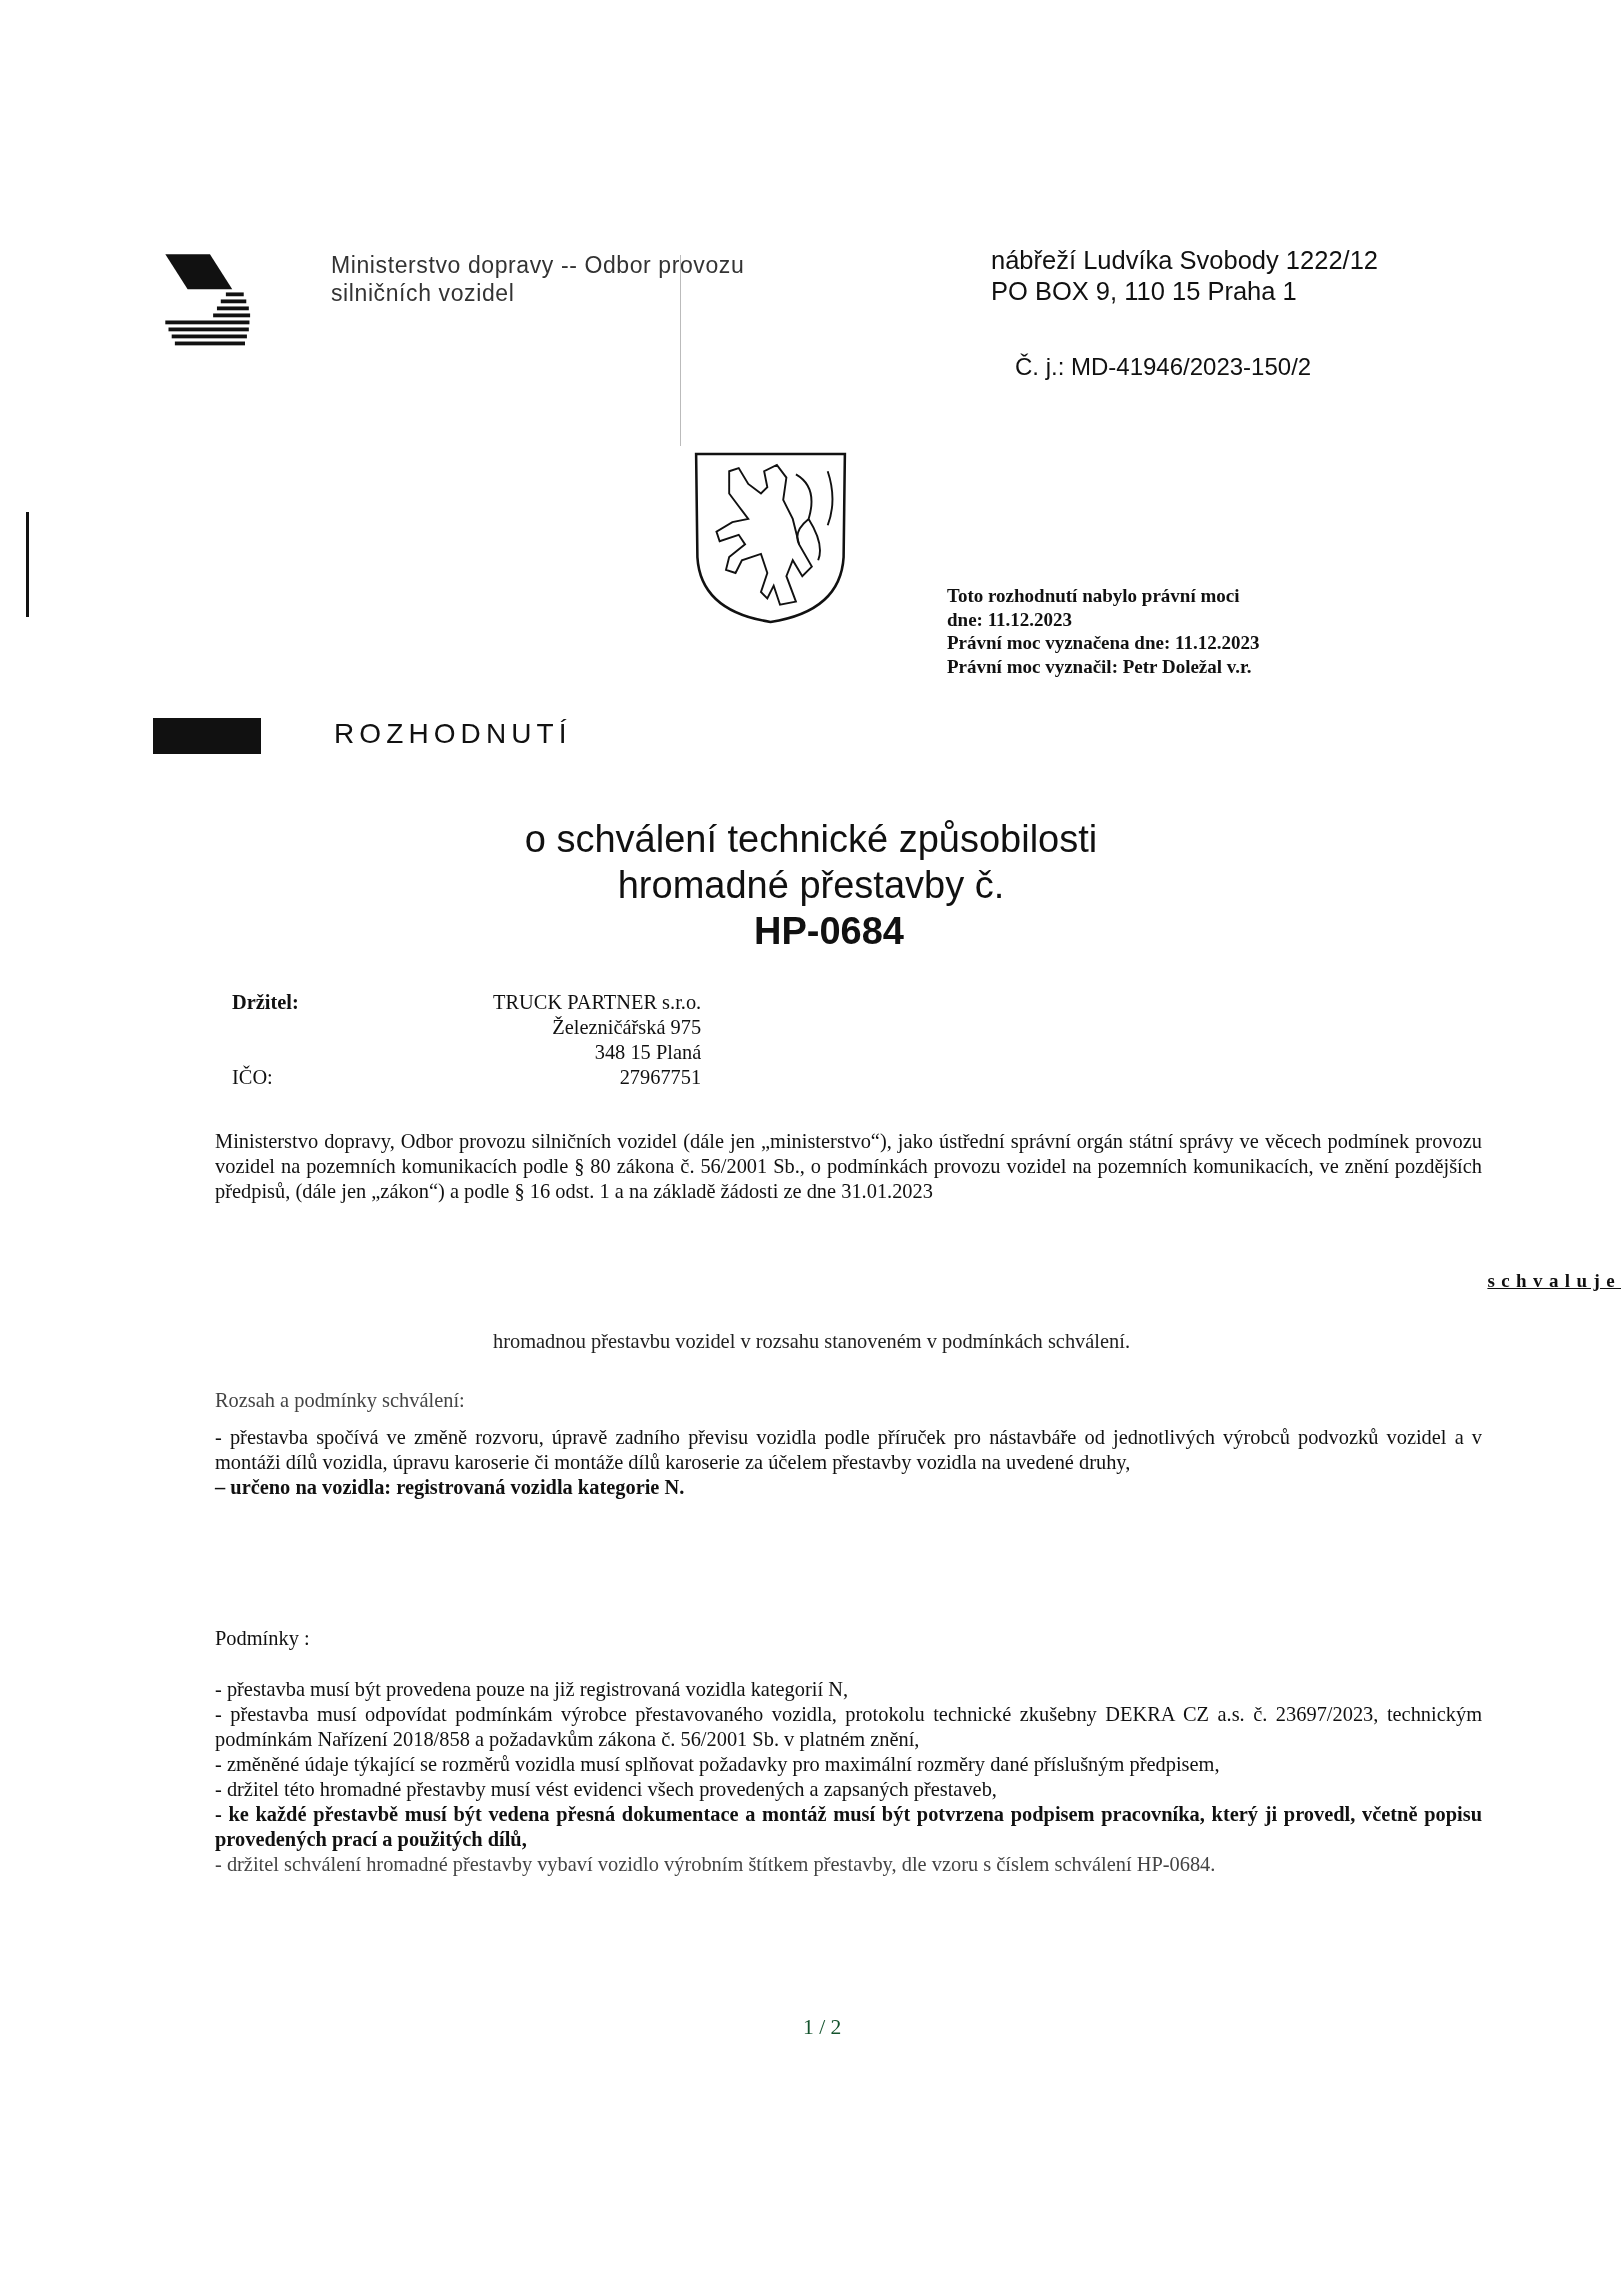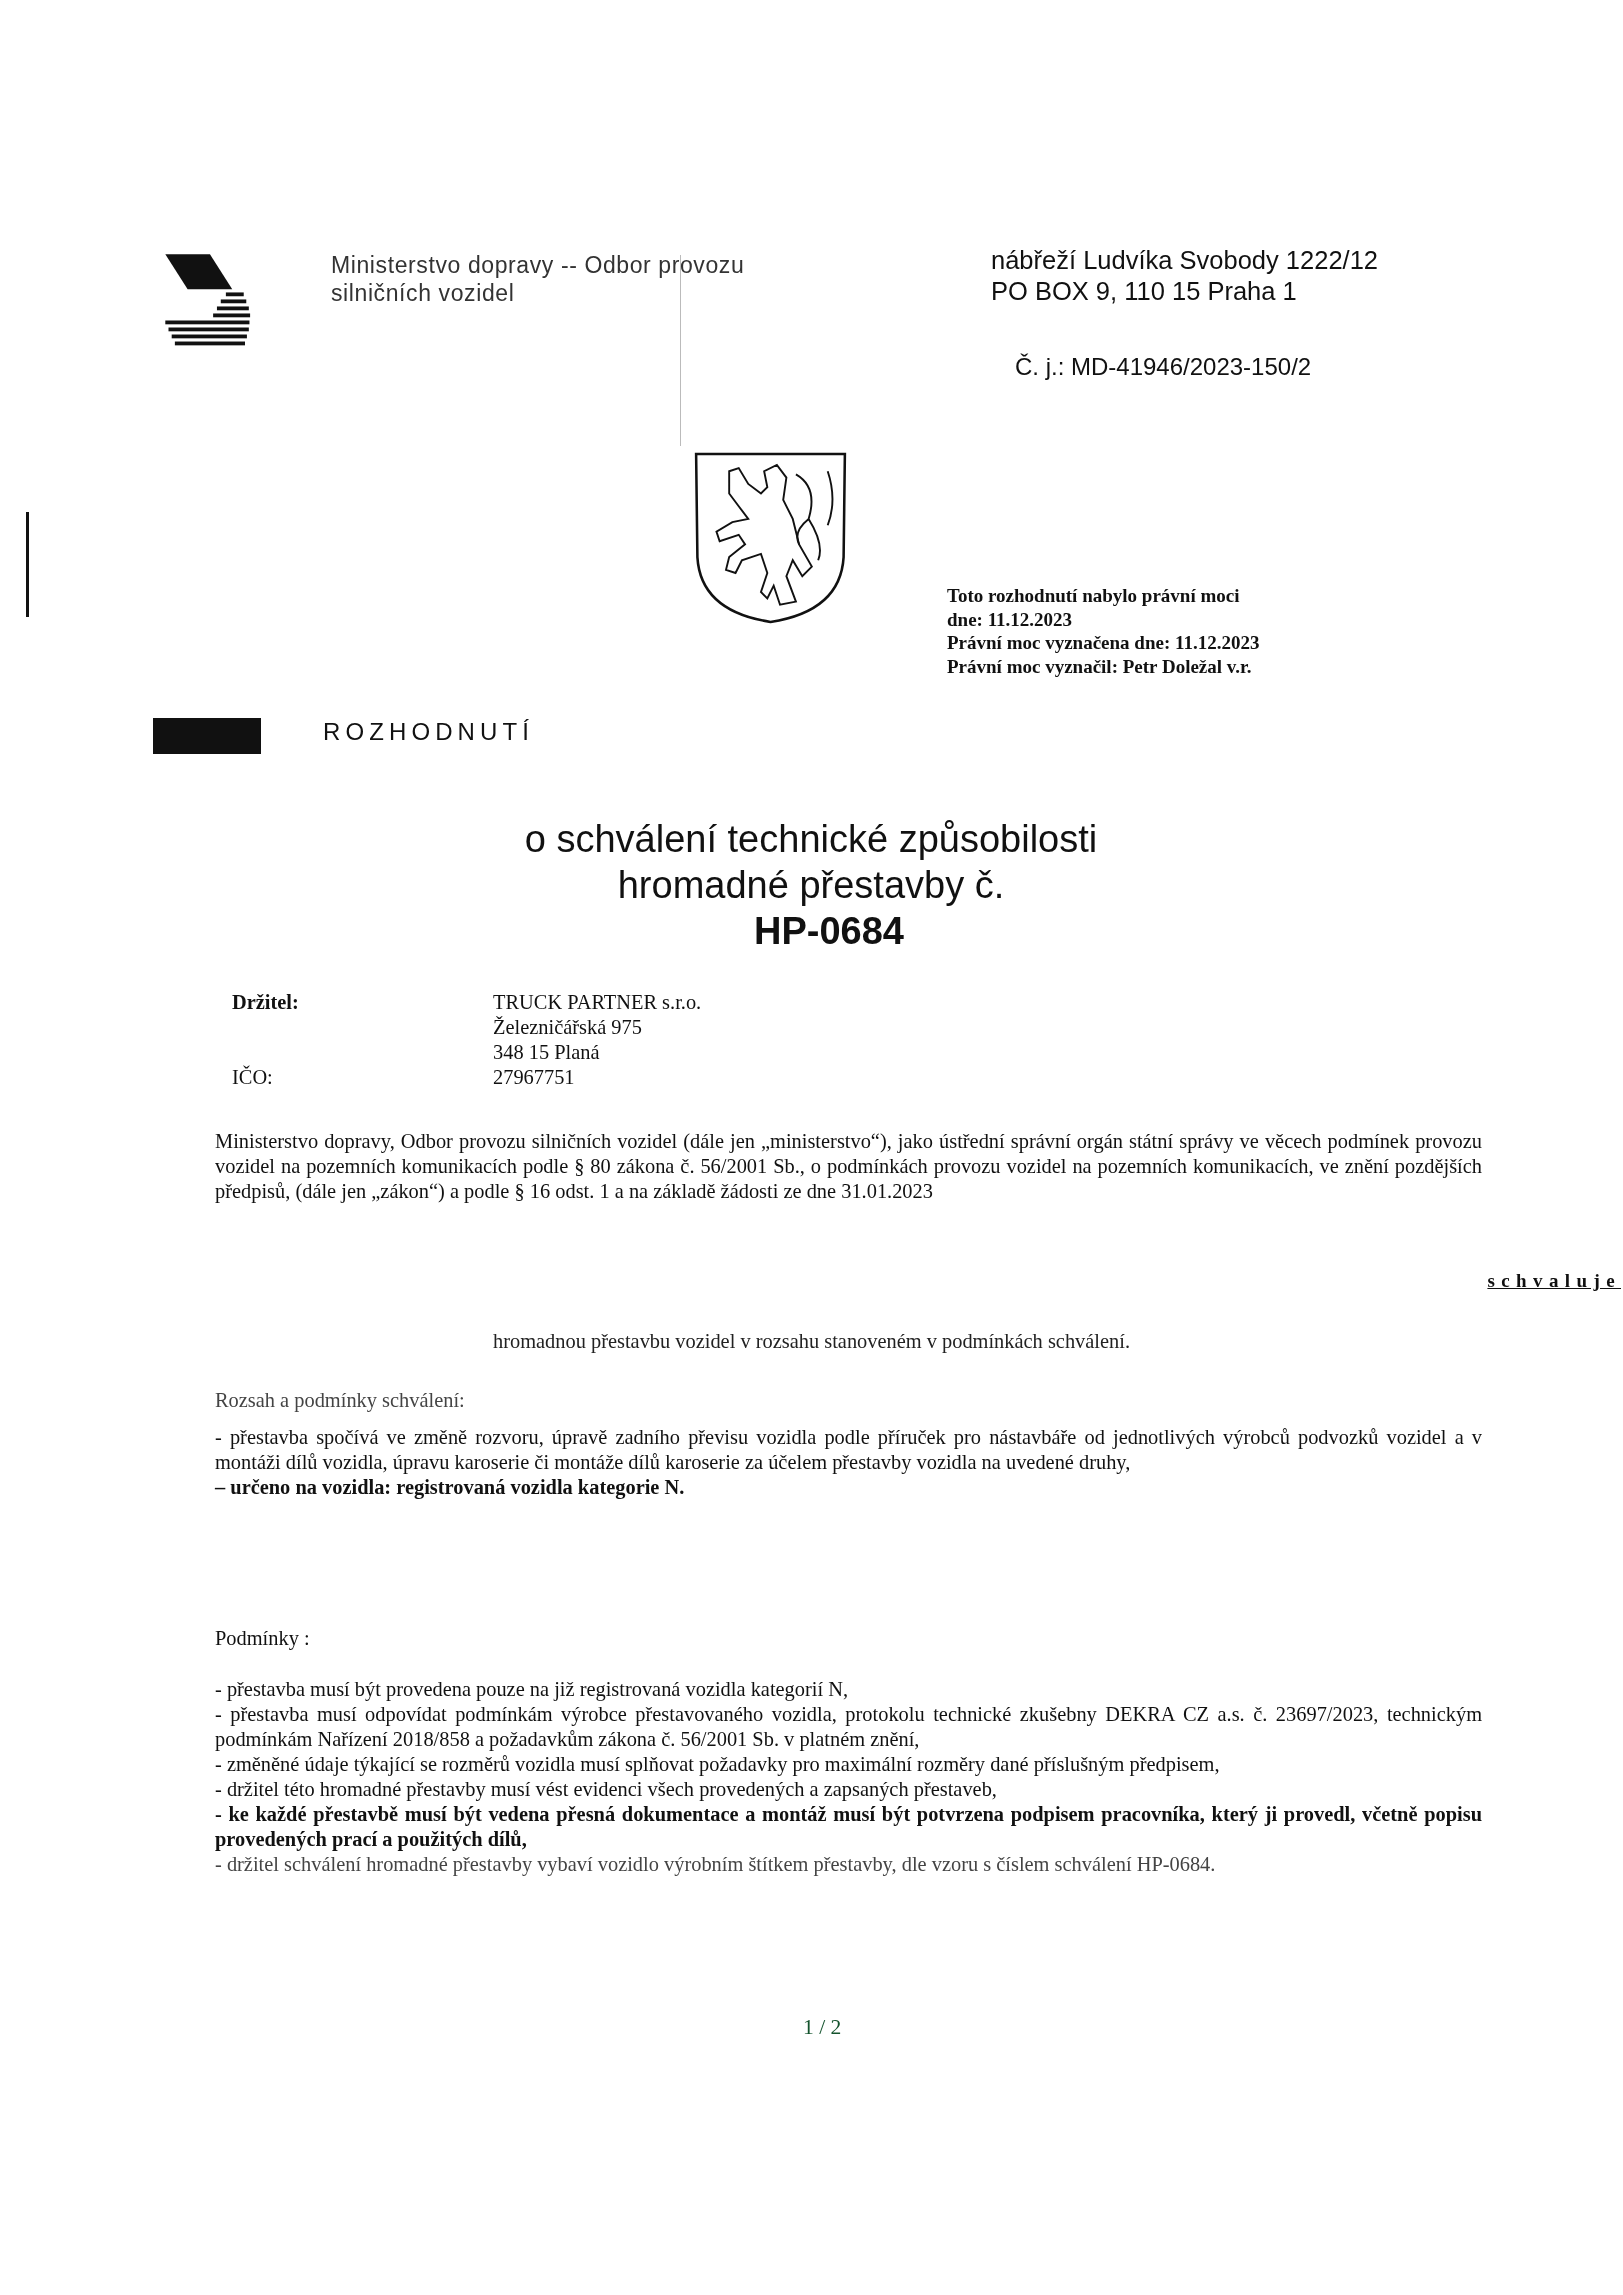--- a/index.html
+++ b/index.html
@@ -11,26 +11,26 @@
   
   .logo { left: 162px; top: 251px; width: 166px; height: 102px; }
   .org { left: 331px; top: 251px; font-size: 23px; line-height: 28px; color: #333; letter-spacing: 0.6px; }
   .addr { left: 991px; top: 245px; font-size: 25.5px; line-height: 31px; color: #111; }
   .ref { left: 1015px; top: 353px; font-size: 24px; color: #111; }
   .emblem { left: 691px; top: 449px; width: 159px; height: 178px; }
 
   .legal { left: 947px; top: 584px; font-size: 19px; line-height: 23.6px; font-weight: bold; color: #111; }
 
   .titlebox { left: 153px; top: 718px; width: 108px; height: 36px; background: #111; }
-  .title { left: 323px; top: 718px; font-size: 24px; letter-spacing: 5.1px; color: #111; }
+  .title { left: 334px; top: 718px; font-size: 28px; letter-spacing: 5.1px; color: #111; }
   .subtitle { left: 0; width: 1622px; top: 816px; text-align: center; font-size: 38px; line-height: 46px; color: #111; }
   .subtitle .num { font-weight: bold; margin-left: 36px; }
 
   .holder { left: 232px; top: 990px; font-size: 20.4px; line-height: 25px; font-weight: bold; }
-  .holder .row { display: flex; }
+  .holder .row { display: flex; justify-content: space-between; }
   .holder .lbl { width: 261px; }
 
   .body-text { left: 215px; width: 1267px; font-size: 20.4px; line-height: 25px; text-align: justify; }
   .p1 { top: 1129px; }
   .approve { left: 0; width: 1621px; top: 1270px; text-align: right; font-size: 19px; letter-spacing: 6.4px; font-weight: bold; text-decoration: underline; }
   .approve-desc { left: 0; width: 1623px; top: 1330px; text-align: center; font-size: 20.4px; color: #222; }
 
   .scope { top: 1388px; }
   .conditions { top: 1626px; }
   .line { display: block; }

